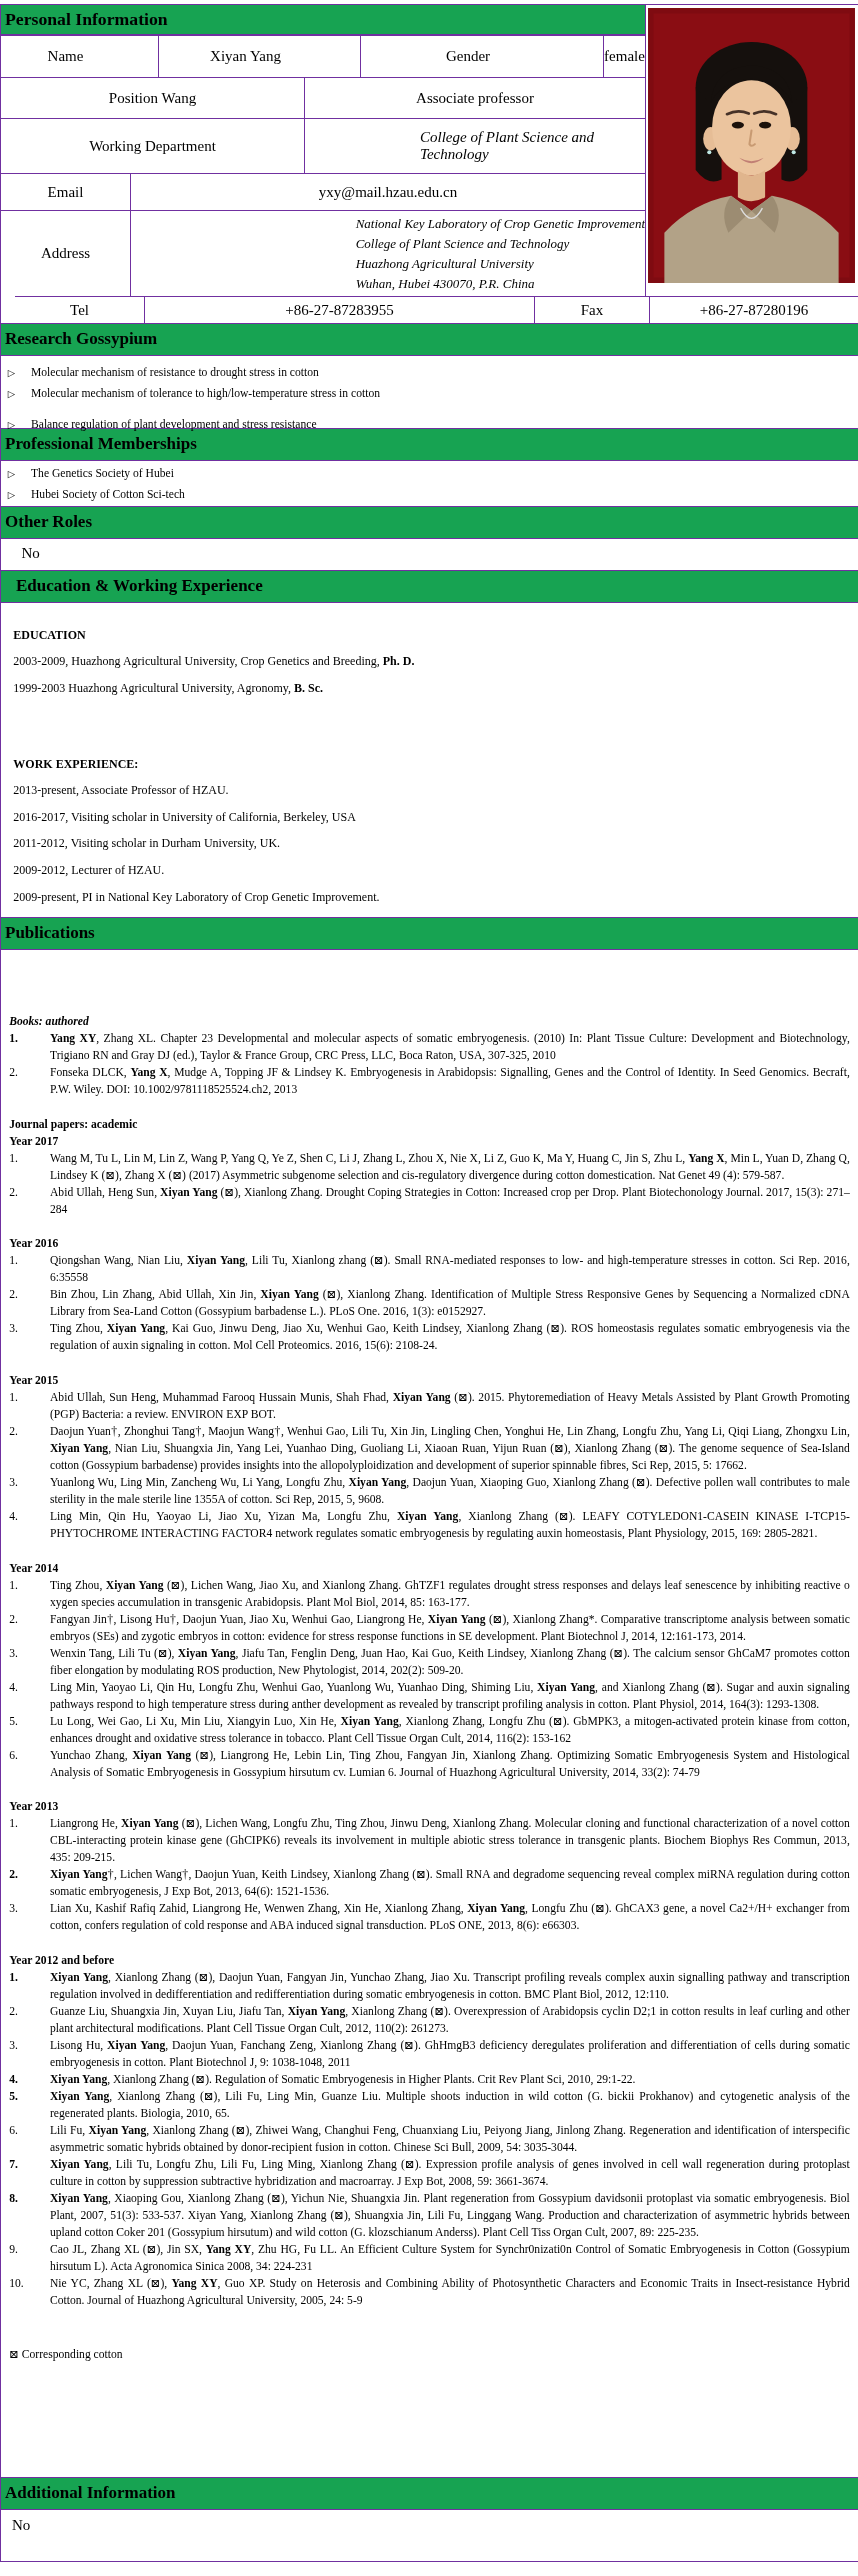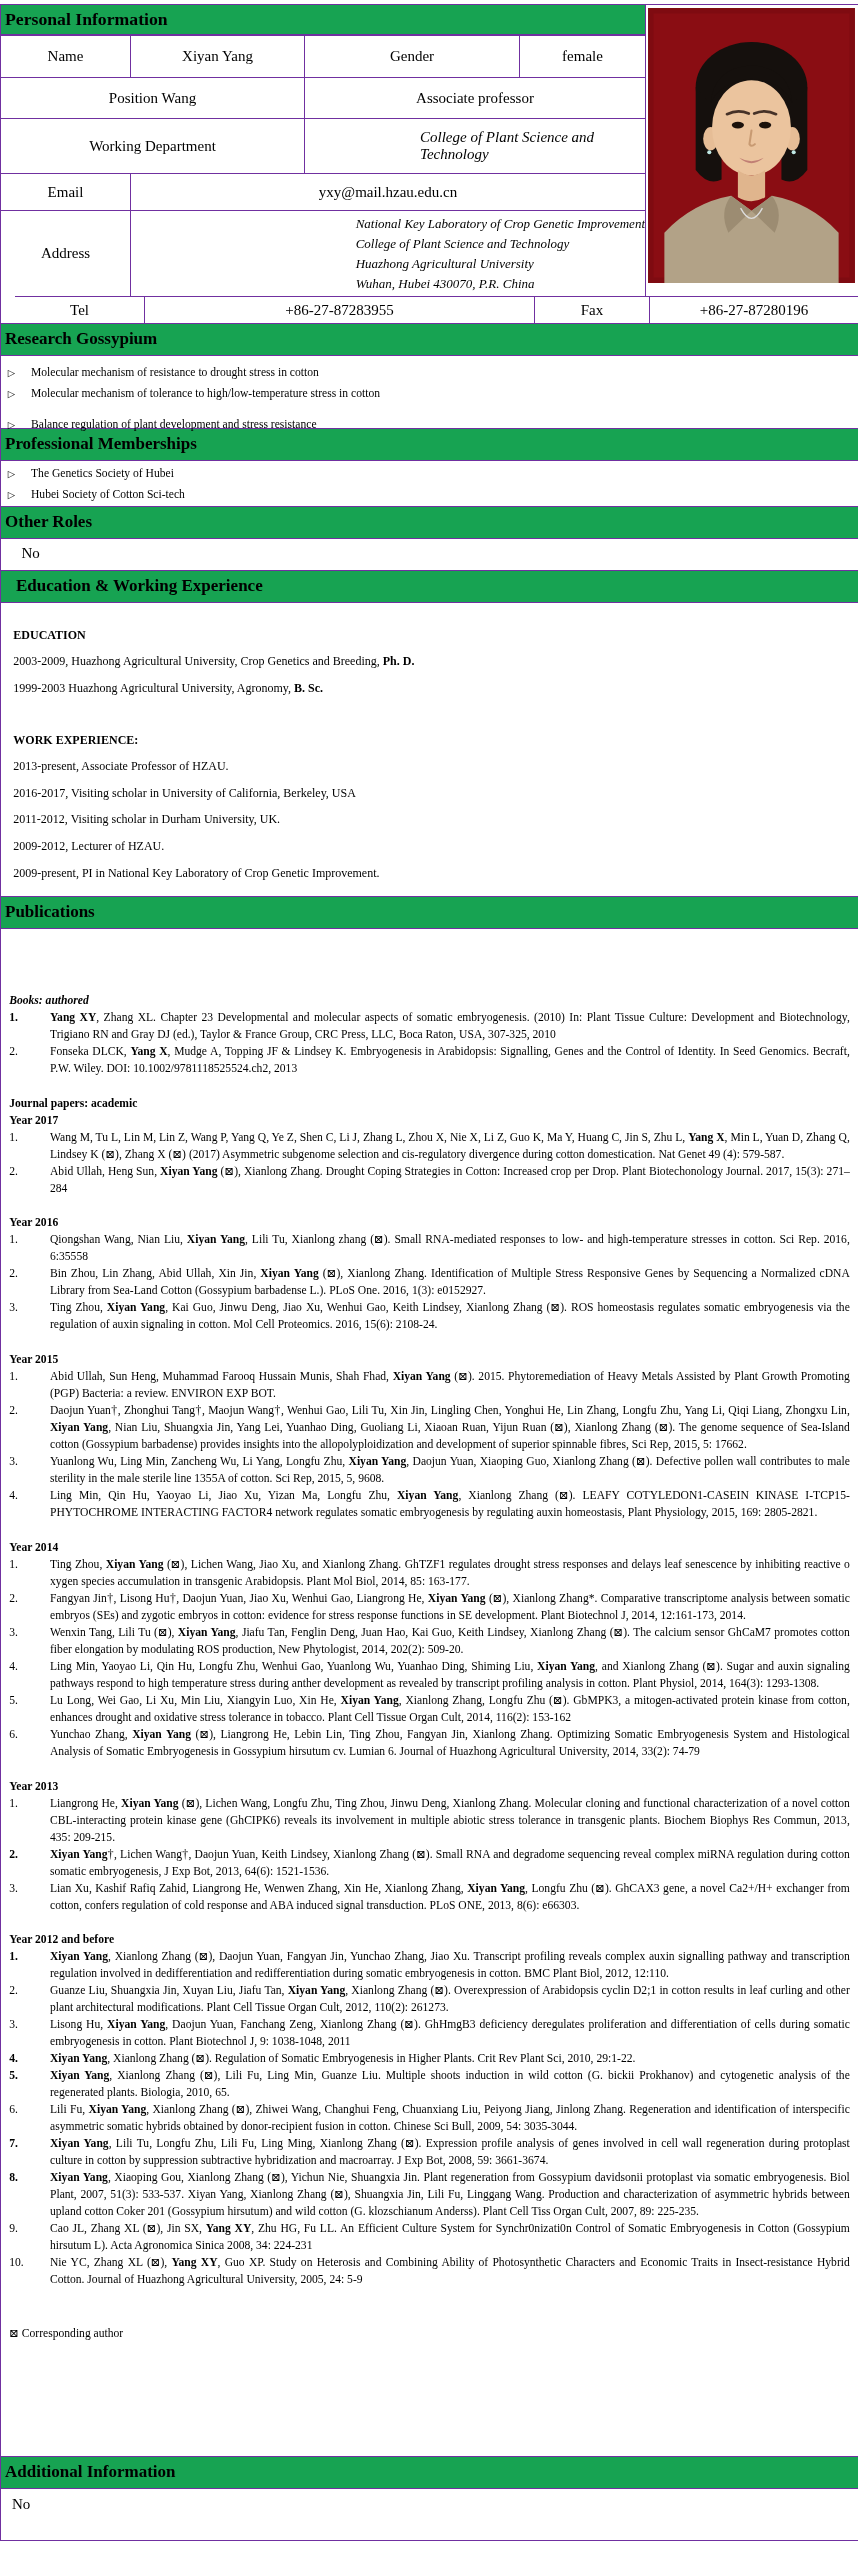--- a/index.html
+++ b/index.html
@@ -28,21 +28,21 @@
     font-size: 17px;
     font-weight: bold;
     padding-left: 4px;
   }
   .band.band-indent { padding-left: 15px; }
   .band.personal-band { border-top: none; height: 30px; line-height: 29px; font-size: 17.7px; }
   
   .personal-main { display: flex; }
   .personal-left { width: 645px; border-right: 1.4px solid #7030A0; }
   .prow { display: grid; border-top: 1.4px solid #7030A0; }
-  .r1 { grid-template-columns: 129px 174px 215px auto; height: 42px; }
+  .r1 { grid-template-columns: 129px 174px 215px auto; height: 42px; gap: 28px; }
   .r2 { grid-template-columns: 303px auto; height: 41px; }
   .r3 { grid-template-columns: 303px auto; height: 55px; }
   .r4 { grid-template-columns: 129px auto; height: 37px; }
   .r5 { grid-template-columns: 129px auto; height: 86px; }
   .telrow { grid-template-columns: 129px 390px 115px auto; height: 27px; margin-left: 14px; }
   .pcell {
     display: flex; align-items: center; justify-content: center;
     font-size: 15px; text-align: center; overflow: hidden;
   }
   .pcell + .pcell { border-left: 1.4px solid #7030A0; }
@@ -55,21 +55,21 @@
   .research-box { height: 72px; padding: 8.2px 0 0 0; }
   .memberships-box { height: 45px; padding: 4.1px 0 0 0; }
   .roles-box { height: 31px; padding-top: 5.5px; }
   .plain-no { font-size: 15px; padding-left: 20.4px; }
   .bullet-row { display: flex; font-size: 11.6px; line-height: 17.7px; margin-bottom: 2.7px; }
   .bullet-glyph { width: 30px; padding-left: 6.8px; flex: 0 0 30px; font-family: "DejaVu Sans", sans-serif; font-size: 9.5px; }
   .research-box .bullet-row:nth-child(3) { margin-top: 13.6px; }
   .education-box { min-height: 293px; padding: 19px 13.6px 6.8px 12.3px; font-size: 12px; }
   .edu-heading { font-weight: bold; line-height: 26px; }
   .edu-line { line-height: 26.6px; }
-  .edu-block-gap { margin-top: 26px; }
+  .edu-block-gap { margin-top: 50px; }
   
   .publications-box { min-height: 1527px; padding: 63px 8.2px 27px 0; font-size: 11.6px; }
   .pub-head { font-weight: bold; line-height: 17px; margin-top: 17.7px; padding-left: 8.2px; }
   .pub-head.tight { margin-top: 0; }
   .pub-head.first { margin-top: 0; font-style: italic; }
   .pub-item { position: relative; padding-left: 49px; line-height: 17px; text-align: justify; }
   .pub-num { position: absolute; left: 8.2px; top: 0; }
   .pub-num.bold { font-weight: bold; }
   .pub-footnote { margin-top: 37px; padding-left: 8.2px; line-height: 17px; }
   .additional-box { height: 52px; padding: 6.8px 0 0 0; border-bottom: 1.4px solid #7030A0; }
@@ -258,21 +258,21 @@
       <div class="pub-item"><span class="pub-num bold">1.</span><span class="pub-text"><b>Xiyan Yang</b>, Xianlong Zhang (⊠), Daojun Yuan, Fangyan Jin, Yunchao Zhang, Jiao Xu. Transcript profiling reveals complex auxin signalling pathway and transcription regulation involved in dedifferentiation and redifferentiation during somatic embryogenesis in cotton. BMC Plant Biol, 2012, 12:110.</span></div>
       <div class="pub-item"><span class="pub-num">2.</span><span class="pub-text">Guanze Liu, Shuangxia Jin, Xuyan Liu, Jiafu Tan, <b>Xiyan Yang</b>, Xianlong Zhang (⊠). Overexpression of Arabidopsis cyclin D2;1 in cotton results in leaf curling and other plant architectural modifications. Plant Cell Tissue Organ Cult, 2012, 110(2): 261273.</span></div>
       <div class="pub-item"><span class="pub-num">3.</span><span class="pub-text">Lisong Hu, <b>Xiyan Yang</b>, Daojun Yuan, Fanchang Zeng, Xianlong Zhang (⊠). GhHmgB3 deficiency deregulates proliferation and differentiation of cells during somatic embryogenesis in cotton. Plant Biotechnol J, 9: 1038-1048, 2011</span></div>
       <div class="pub-item"><span class="pub-num bold">4.</span><span class="pub-text"><b>Xiyan Yang</b>, Xianlong Zhang (⊠). Regulation of Somatic Embryogenesis in Higher Plants. Crit Rev Plant Sci, 2010, 29:1-22.</span></div>
       <div class="pub-item"><span class="pub-num bold">5.</span><span class="pub-text"><b>Xiyan Yang</b>, Xianlong Zhang (⊠), Lili Fu, Ling Min, Guanze Liu. Multiple shoots induction in wild cotton (G. bickii Prokhanov) and cytogenetic analysis of the regenerated plants. Biologia, 2010, 65.</span></div>
       <div class="pub-item"><span class="pub-num">6.</span><span class="pub-text">Lili Fu, <b>Xiyan Yang</b>, Xianlong Zhang (⊠), Zhiwei Wang, Changhui Feng, Chuanxiang Liu, Peiyong Jiang, Jinlong Zhang. Regeneration and identification of interspecific asymmetric  somatic hybrids obtained by donor-recipient fusion in cotton. Chinese Sci Bull, 2009, 54: 3035-3044.</span></div>
       <div class="pub-item"><span class="pub-num bold">7.</span><span class="pub-text"><b>Xiyan Yang</b>, Lili Tu, Longfu Zhu, Lili Fu, Ling Ming, Xianlong Zhang (⊠). Expression profile analysis of genes involved in cell wall regeneration during protoplast culture in cotton by suppression subtractive hybridization and macroarray. J Exp Bot, 2008, 59: 3661-3674.</span></div>
       <div class="pub-item"><span class="pub-num bold">8.</span><span class="pub-text"><b>Xiyan Yang</b>, Xiaoping Gou, Xianlong Zhang (⊠), Yichun Nie, Shuangxia Jin. Plant regeneration from Gossypium davidsonii protoplast via somatic embryogenesis. Biol Plant, 2007, 51(3): 533-537. Xiyan Yang, Xianlong Zhang (⊠), Shuangxia Jin, Lili Fu, Linggang Wang. Production and characterization of asymmetric hybrids between upland cotton Coker 201 (Gossypium hirsutum) and wild cotton (G. klozschianum Anderss). Plant Cell Tiss Organ Cult, 2007, 89: 225-235.</span></div>
       <div class="pub-item"><span class="pub-num">9.</span><span class="pub-text">Cao JL, Zhang XL (⊠), Jin SX, <b>Yang XY</b>, Zhu HG, Fu LL. An Efficient Culture System for Synchr0nizati0n Control of Somatic Embryogenesis in Cotton (Gossypium hirsutum  L). Acta Agronomica Sinica 2008, 34: 224-231</span></div>
       <div class="pub-item"><span class="pub-num">10.</span><span class="pub-text">Nie YC, Zhang XL (⊠), <b>Yang XY</b>, Guo XP. Study on Heterosis and Combining Ability of Photosynthetic Characters and Economic Traits in Insect-resistance Hybrid Cotton. Journal of Huazhong  Agricultural University, 2005, 24: 5-9</span></div>
-      <div class="pub-footnote">⊠ Corresponding author</div>
+      <div class="pub-footnote">⊠ Corresponding cotton</div>
     </div>
 
   <div class="band">
     <span>Additional Information</span>
   </div>
   <div class="content additional-box">
     <div class="plain-no">No</div>
   </div>
 
 </div>

